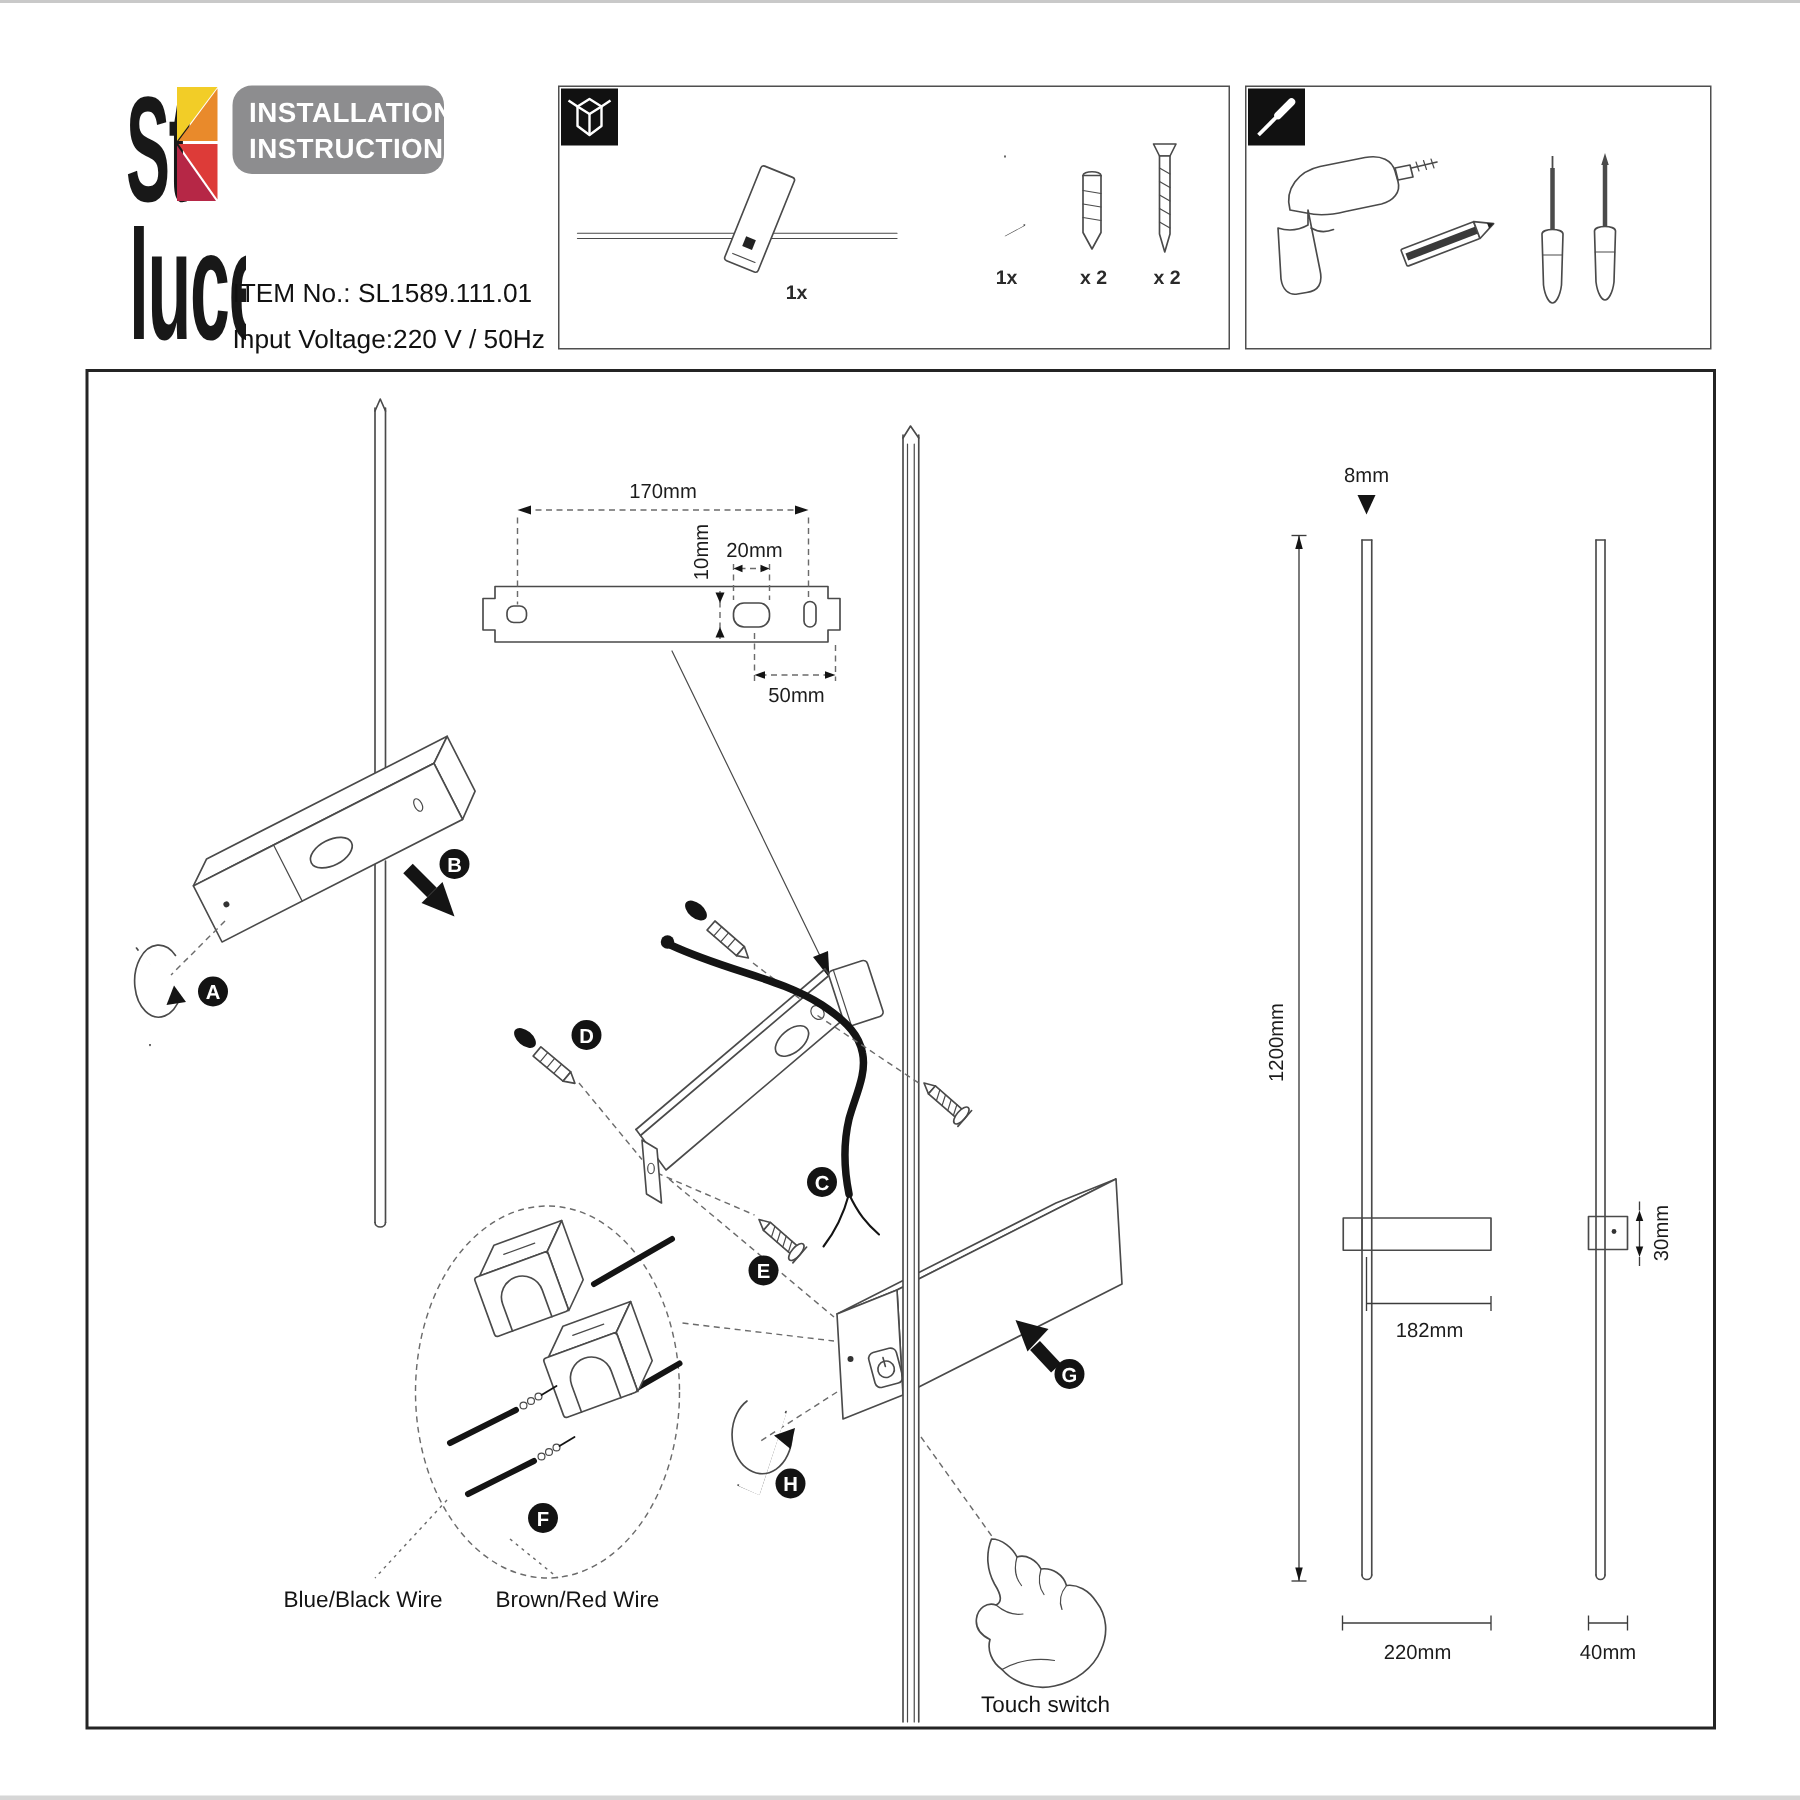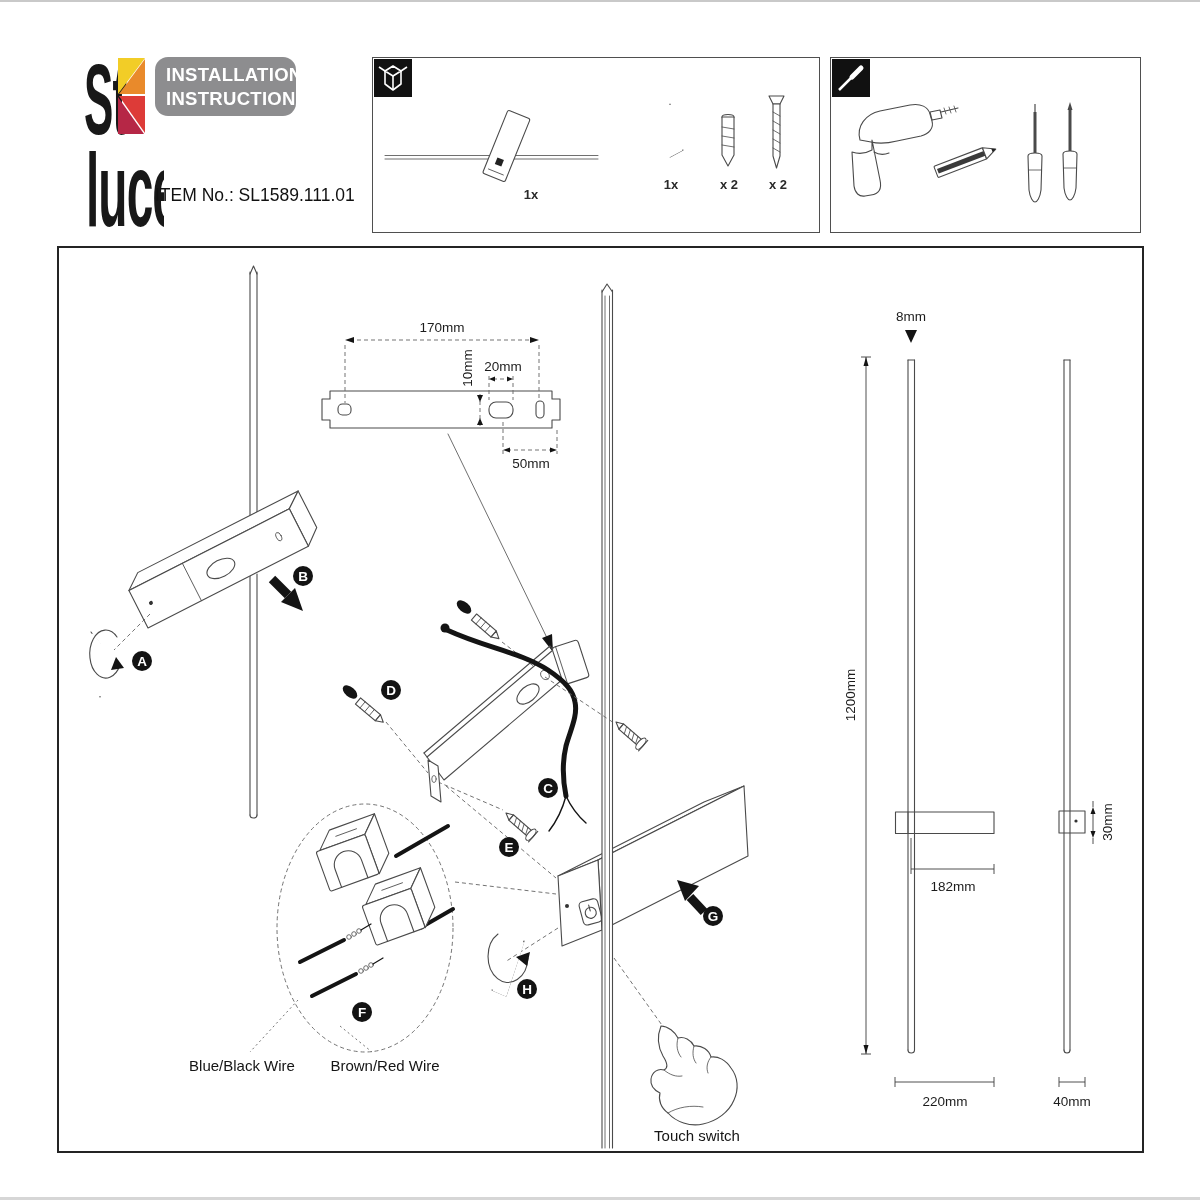--- a/index.html
+++ b/index.html
@@ -48,20 +48,21 @@
     <polygon points="34,49 60,86 34,86" fill="#b62746"></polygon>
     <text transform="translate(2,178) scale(0.46,1)" font-size="104" font-weight="bold" fill="#181818" letter-spacing="-2">luce</text>
   </svg>
 
   <div class="title-box">
     <div>INSTALLATION</div>
     <div>INSTRUCTIONS</div>
   </div>
   <div class="info">
     <div>ITEM No.: SL1589.111.01</div>
+    <div>Input Voltage:220 V / 50Hz</div>
   </div>
 
   <div class="box parts-box"></div>
   <div class="box tools-box"></div>
   <div class="box main-box"></div>
 
   <svg class="overlay" width="1200" height="1200" viewBox="0 0 1200 1200">
 
     <g>
       <rect x="374" y="59" width="38" height="38" fill="#111"></rect>

